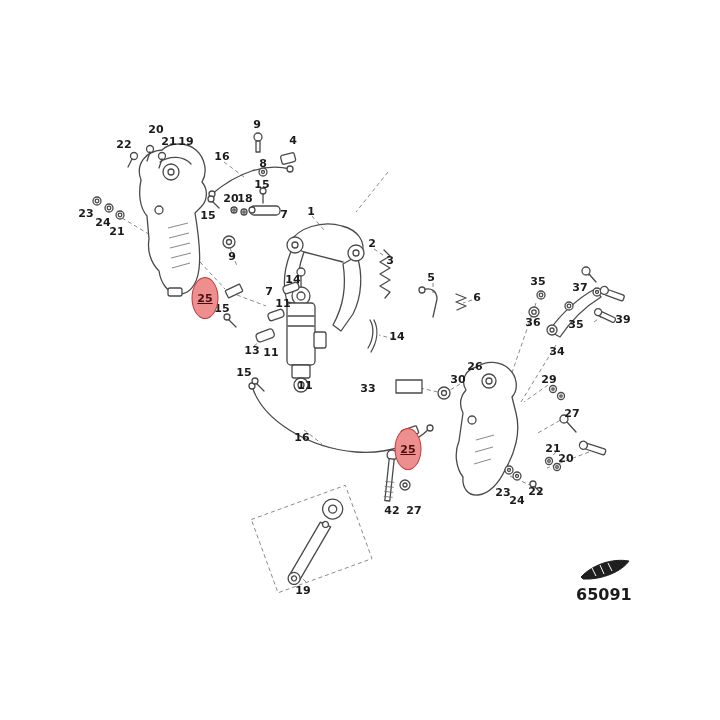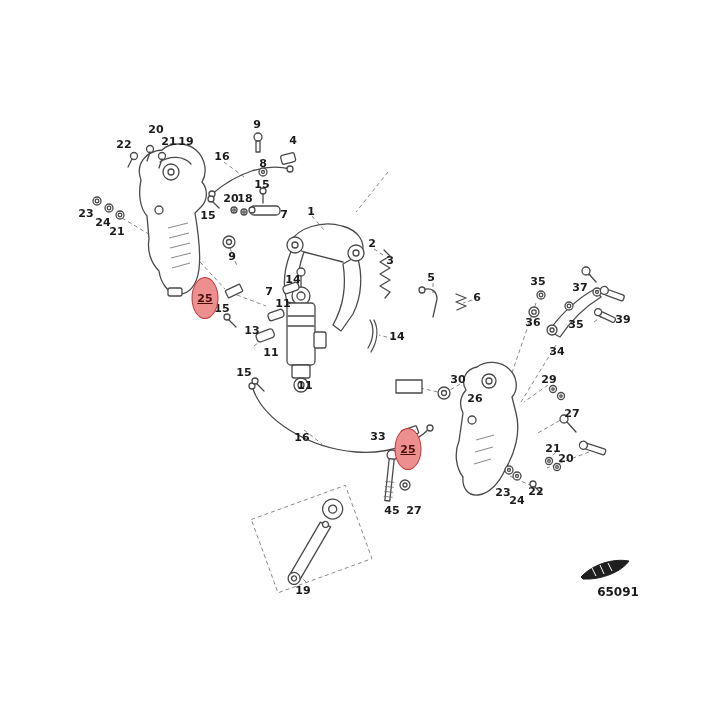--- a/index.html
+++ b/index.html
@@ -12,22 +12,22 @@
   .leader{stroke:#8a8a8a;stroke-width:1;fill:none;stroke-dasharray:4 3;}
   .hatch{stroke:#6a6a6a;stroke-width:0.8;fill:none;}
   #label-layer{position:absolute;left:0;top:0;width:720px;height:720px;}
   .part-label{position:absolute;transform:translate(-50%,-50%);
               font-size:11px;font-weight:bold;color:#1b1b1b;line-height:1;
               white-space:nowrap;}
   .part-label.highlighted{width:27px;height:42px;border-radius:50%;
               background:var(--hl-bg,#ee8f8f);border:1.5px solid var(--hl-bd,#c23434);
               display:flex;align-items:center;justify-content:center;
               color:#4a0d0d;box-sizing:border-box;text-decoration:underline;}
-  .diagram-id{position:absolute;left:592px;top:585px;width:52px;text-align:center;
-              font-size:12px;font-weight:bold;color:#1b1b1b;}
+  .diagram-id{position:absolute;left:576px;top:585px;width:52px;text-align:center;
+              font-size:16px;font-weight:bold;color:#1b1b1b;}
 </style>
 </head>
 <body>
 
 <div class="stage">
 
   <svg class="art" width="720" height="720" viewBox="0 0 720 720">
 
     <g class="leader">
       <path d="M388,172 L356,212"></path>
@@ -272,21 +272,21 @@
       <div class="part-label" style="left: 477px; top: 297px;">6</div>
       <div class="part-label" style="left: 284px; top: 214px;">7</div>
       <div class="part-label" style="left: 263px; top: 163px;">8</div>
       <div class="part-label" style="left: 257px; top: 124px;">9</div>
       <div class="part-label" style="left: 232px; top: 256px;">9</div>
       <div class="part-label" style="left: 293px; top: 279px;">14</div>
       <div class="part-label" style="left: 283px; top: 303px;">11</div>
       <div class="part-label" style="left: 271px; top: 352px;">11</div>
       <div class="part-label" style="left: 305px; top: 385px;">11</div>
       <div class="part-label" style="left: 269px; top: 291px;">7</div>
-      <div class="part-label" style="left: 252px; top: 330px;">13</div>
+      <div class="part-label" style="left: 252px; top: 350px;">13</div>
       <div class="part-label" style="left: 397px; top: 336px;">14</div>
       <div class="part-label" style="left: 262px; top: 184px;">15</div>
       <div class="part-label" style="left: 208px; top: 215px;">15</div>
       <div class="part-label" style="left: 222px; top: 308px;">15</div>
       <div class="part-label" style="left: 244px; top: 372px;">15</div>
       <div class="part-label" style="left: 222px; top: 156px;">16</div>
       <div class="part-label" style="left: 302px; top: 437px;">16</div>
       <div class="part-label" style="left: 231px; top: 198px;">20</div>
       <div class="part-label" style="left: 245px; top: 198px;">18</div>
       <div class="part-label" style="left: 186px; top: 141px;">19</div>
@@ -296,28 +296,28 @@
       <div class="part-label" style="left: 117px; top: 231px;">21</div>
       <div class="part-label" style="left: 553px; top: 448px;">21</div>
       <div class="part-label" style="left: 124px; top: 144px;">22</div>
       <div class="part-label" style="left: 536px; top: 491px;">22</div>
       <div class="part-label" style="left: 86px; top: 213px;">23</div>
       <div class="part-label" style="left: 503px; top: 492px;">23</div>
       <div class="part-label" style="left: 103px; top: 222px;">24</div>
       <div class="part-label" style="left: 517px; top: 500px;">24</div>
       <div class="part-label highlighted" style="left: 205px; top: 298px;">25</div>
       <div class="part-label highlighted" style="left: 408px; top: 449px;">25</div>
-      <div class="part-label" style="left: 475px; top: 366px; margin-top: 32px;">26</div>
+      <div class="part-label" style="left: 475px; top: 366px;">26</div>
       <div class="part-label" style="left: 572px; top: 413px;">27</div>
       <div class="part-label" style="left: 414px; top: 510px;">27</div>
-      <div class="part-label" style="left: 392px; top: 510px;">45</div>
+      <div class="part-label" style="left: 392px; top: 510px;">42</div>
       <div class="part-label" style="left: 549px; top: 379px;">29</div>
       <div class="part-label" style="left: 458px; top: 379px;">30</div>
       <div class="part-label" style="left: 303px; top: 590px;">19</div>
-      <div class="part-label" style="left: 378px; top: 388px; margin-top: 48px;">33</div>
+      <div class="part-label" style="left: 368px; top: 388px;">33</div>
       <div class="part-label" style="left: 557px; top: 339px; margin-top: 12px;">34</div>
       <div class="part-label" style="left: 538px; top: 281px;">35</div>
       <div class="part-label" style="left: 576px; top: 324px;">35</div>
       <div class="part-label" style="left: 533px; top: 322px;">36</div>
       <div class="part-label" style="left: 580px; top: 262px; margin-top: 25px;">37</div>
       <div class="part-label" style="left: 593px; top: 319px; margin-left: 30px;">39</div>
     </div>
 
   <div class="diagram-id">65091</div>
 </div>

